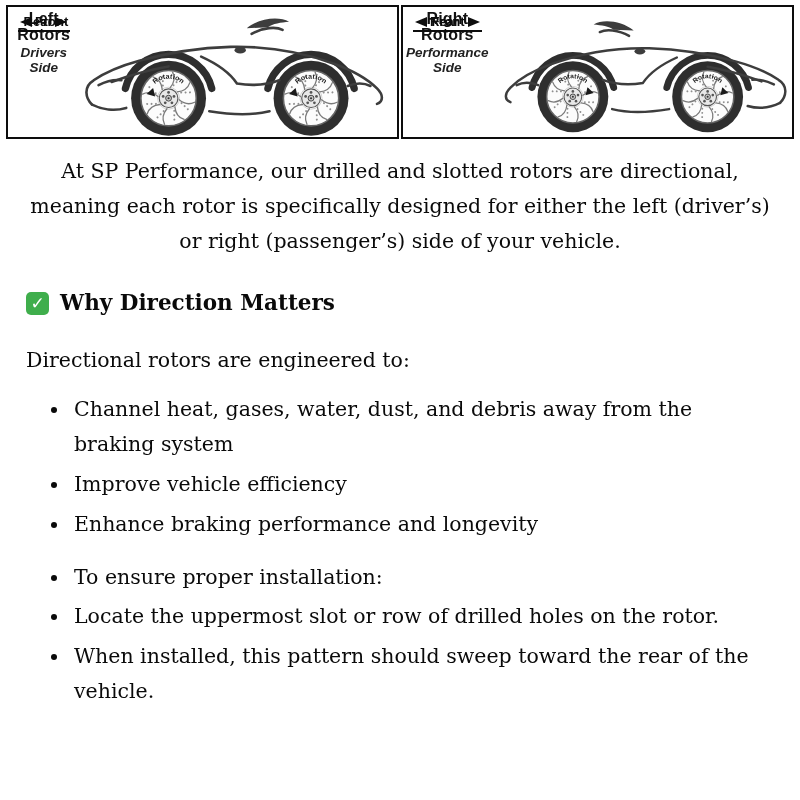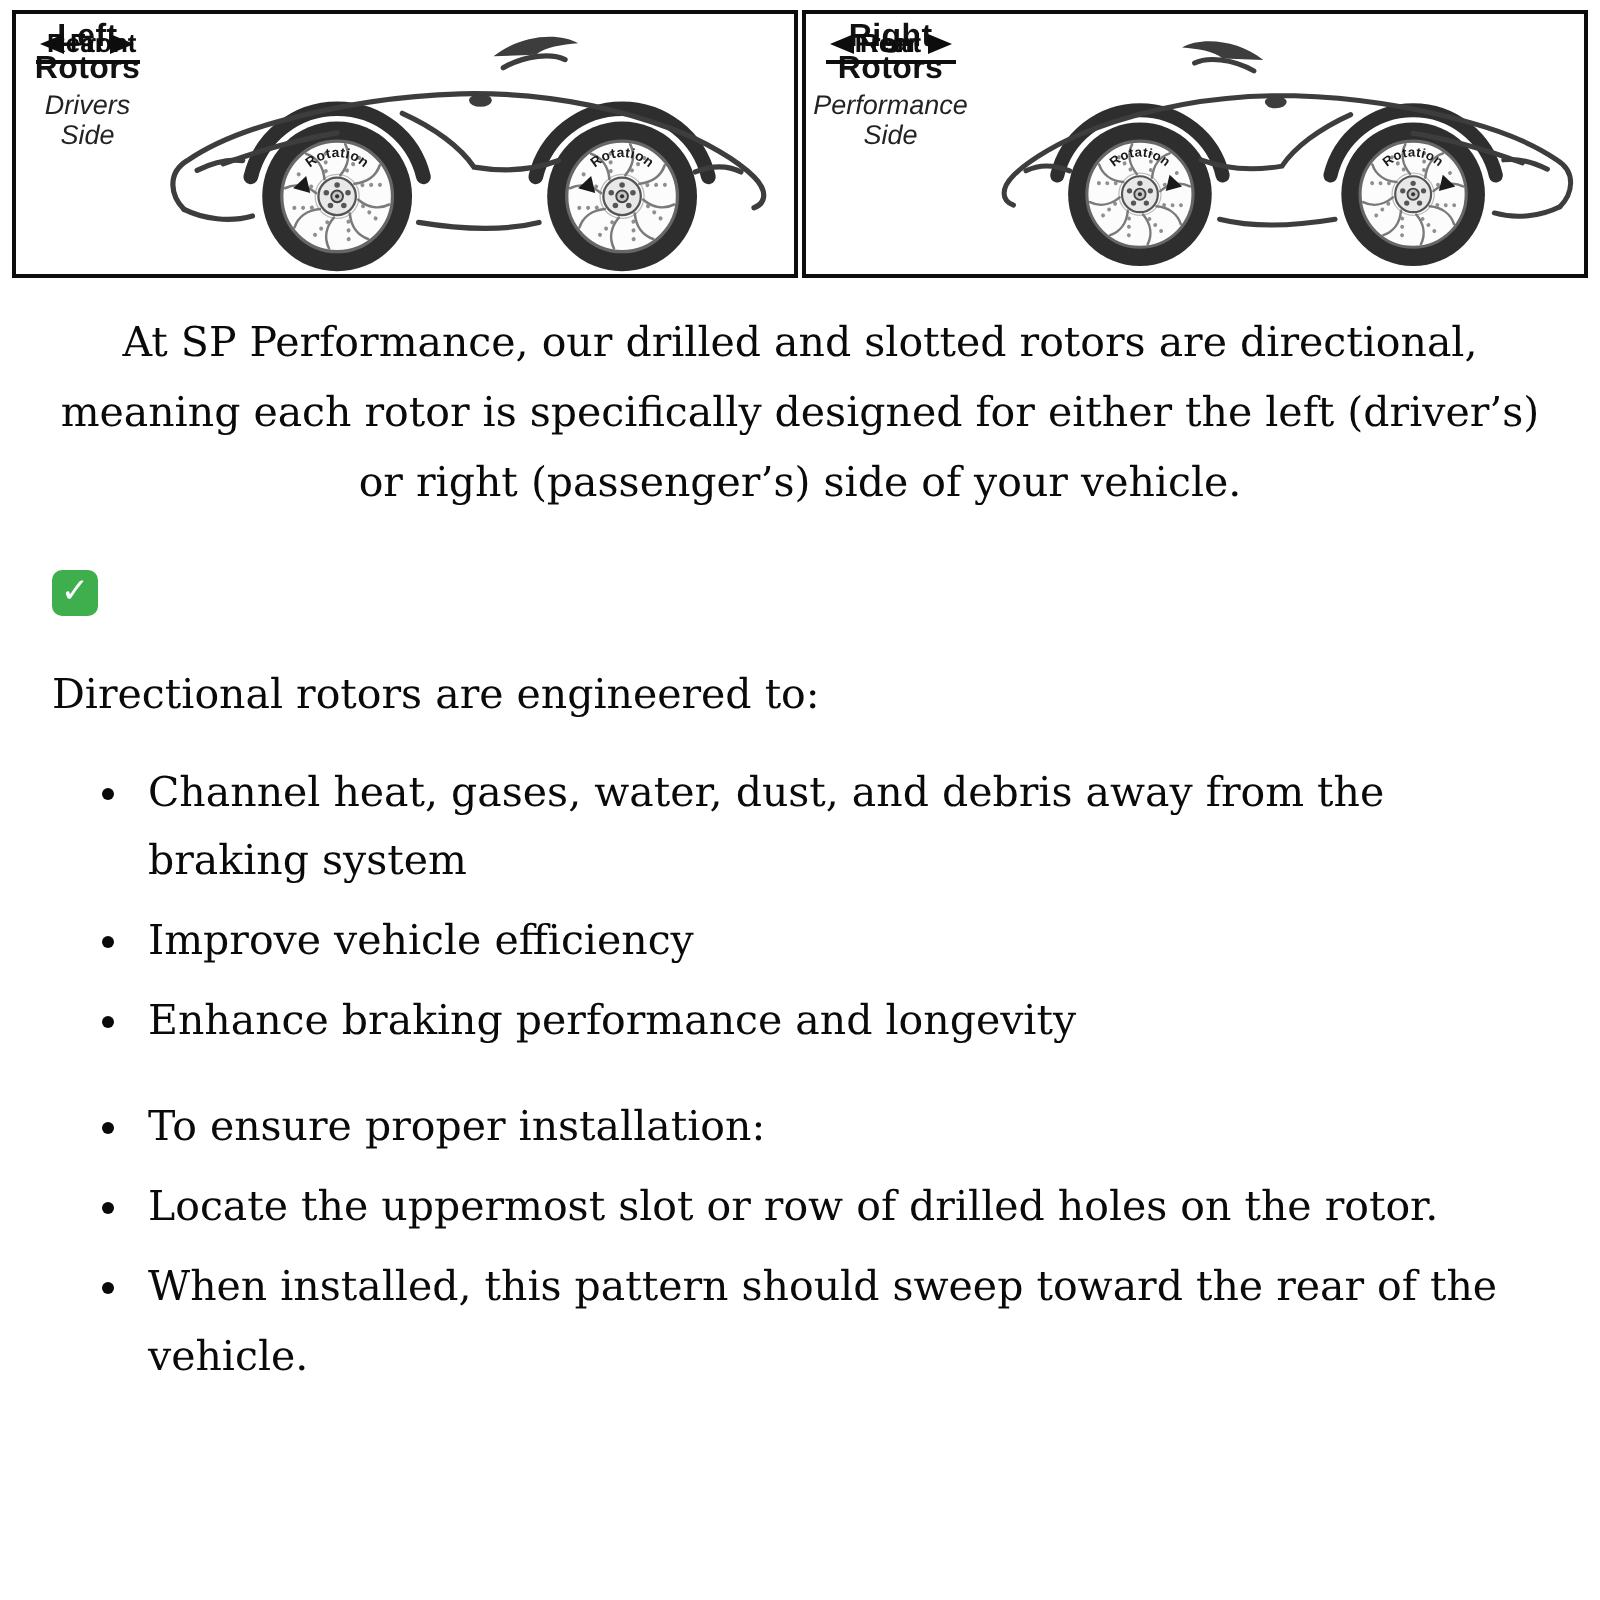--- a/index.html
+++ b/index.html
@@ -15,21 +15,21 @@
     flex:1 1 50%; border:2.5px solid #0d0d0d; background:#fff;
     display:flex; flex-direction:row;
   }
   .panel-header { position:relative; height:47px; }
   .panel-titles { text-align:center; padding-top:4px; }
   .panel-title {
     font-family:"Liberation Sans", sans-serif; font-weight:700;
     font-size:16px; line-height:1; letter-spacing:0.2px; color:#111;
   }
   .panel-subtitle {
-    font-family:"Liberation Sans", sans-serif; font-weight:400; font-style:italic;
+    font-family:"Liberation Sans", sans-serif; font-weight:700; font-style:italic;
     font-size:13.5px; color:#222; margin-top:2px;
   }
   .dir-label {
     position:absolute; top:8px;
     font-family:"Liberation Sans", sans-serif; font-weight:700; font-size:13px;
     color:#0d0d0d; border-bottom:2px solid #0d0d0d; padding:0 2px 1px 2px;
     display:inline-flex; align-items:center; gap:3px; line-height:1.1;
   }
   .dir-label.left { left:10px; }
   .dir-label.right { right:10px; }
@@ -189,20 +189,21 @@
   </div>
 
   <article class="content">
 
     <p class="intro">At SP Performance, our drilled and slotted rotors are directional, meaning each rotor is specifically designed for either the left (driver’s) or right (passenger’s) side of your vehicle.</p>
 
     <h3 class="h-check">
       <span class="check-icon">
         <span>✓</span>
       </span>
+      <span>Why Direction Matters</span>
     </h3>
 
     <p class="lead">Directional rotors are engineered to:</p>
 
     <ul>
       <li>Channel heat, gases, water, dust, and debris away from the braking system</li>
       <li>Improve vehicle efficiency</li>
       <li>Enhance braking performance and longevity</li>
     </ul>
 

